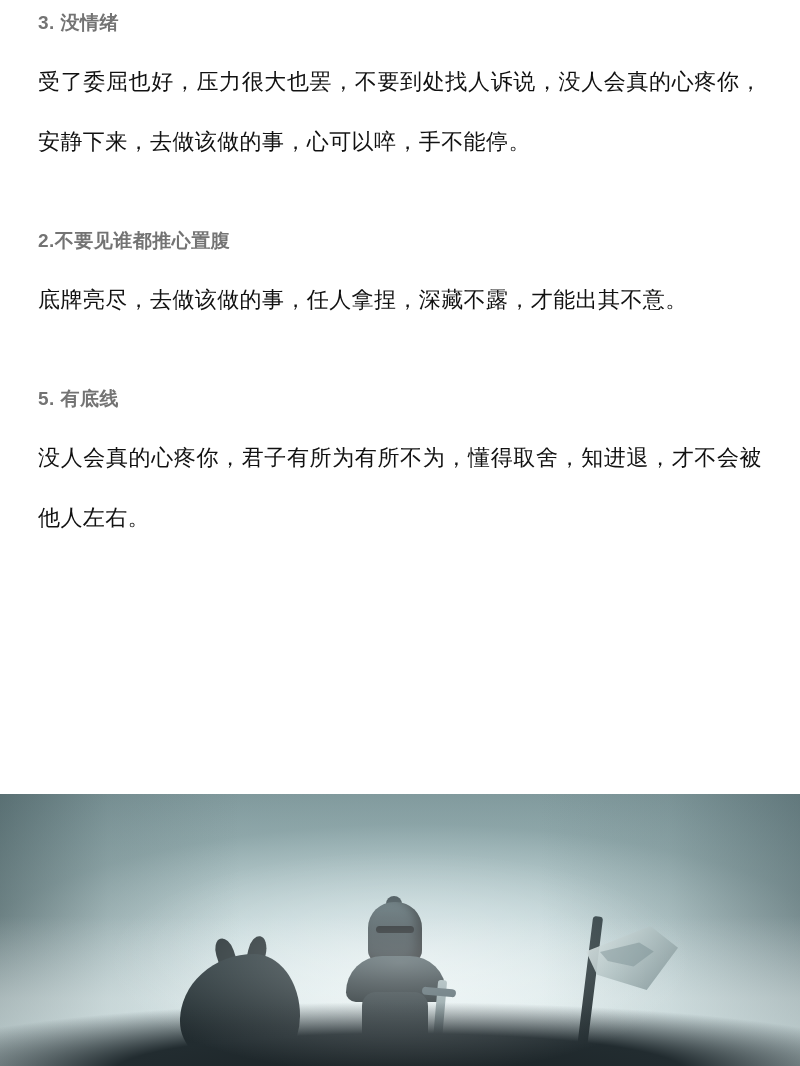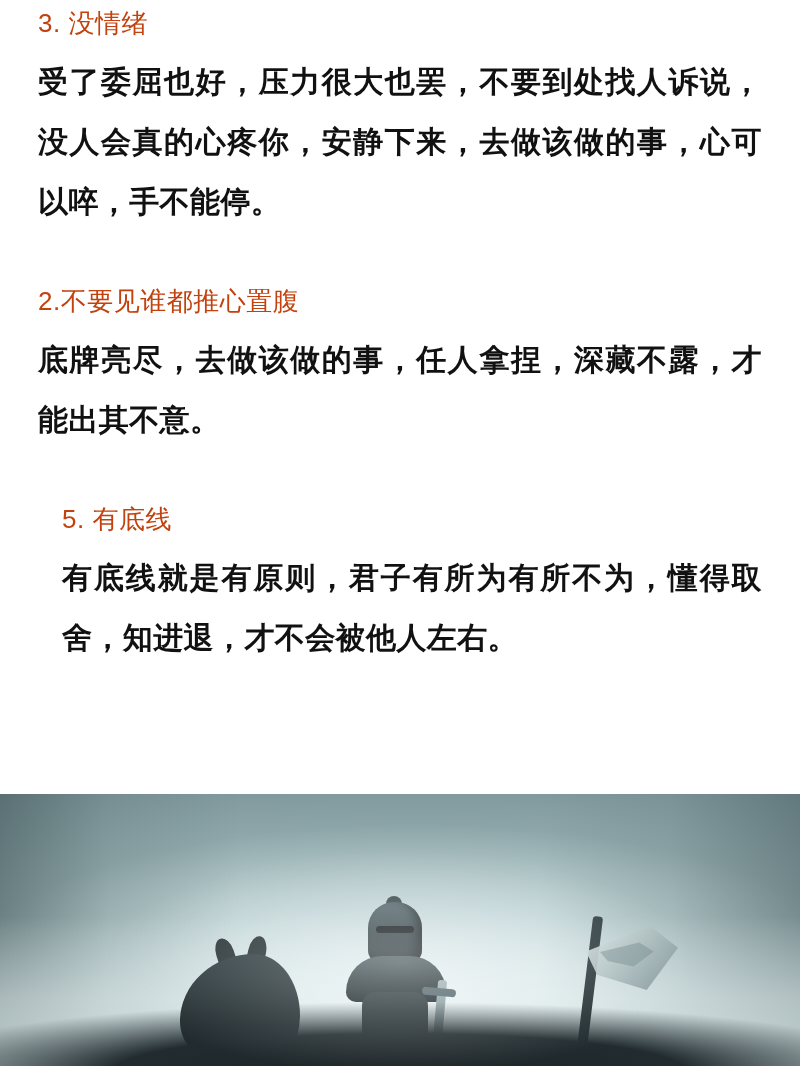--- a/index.html
+++ b/index.html
@@ -29,39 +29,38 @@
     padding: 0 38px;
     box-sizing: border-box;
     flex: 0 0 auto;
   }
 
   .section {
     margin: 0 0 46px 0;
   }
   .section:last-child {
     margin-bottom: 0;
-    margin-left: 24px;
   }
 
   .heading {
-    font-size: 26px;
+    font-size: 19px;
     line-height: 46px;
     letter-spacing: 0.5px;
-    color: #c2410c;
+    color: #737373;
     margin: 0 0 6px 0;
-    font-weight: 400;
+    font-weight: 700;
   }
 
   .body-text {
-    font-size: 30px;
+    font-size: 22px;
     line-height: 60px;
     letter-spacing: 0.4px;
     color: #111111;
     margin: 0;
-    font-weight: 700;
+    font-weight: 400;
     text-align: justify;
     text-justify: inter-ideograph;
   }
 
   .first-section {
     padding-top: 0;
   }
   .first-section .heading {
     margin-top: 0;
   }
@@ -254,21 +253,21 @@
       <p class="body-text">受了委屈也好，压力很大也罢，不要到处找人诉说，没人会真的心疼你，安静下来，去做该做的事，心可以啐，手不能停。</p>
     </div>
 
     <div class="section">
       <div class="heading">2.不要见谁都推心置腹</div>
       <p class="body-text">底牌亮尽，去做该做的事，任人拿捏，深藏不露，才能出其不意。</p>
     </div>
 
     <div class="section">
       <div class="heading">5. 有底线</div>
-      <p class="body-text">有底线就是有原则，君子有所为有所不为，懂得取舍，知进退，才不会被他人左右。</p>
+      <p class="body-text">没人会真的心疼你，君子有所为有所不为，懂得取舍，知进退，才不会被他人左右。</p>
     </div>
 
   </div>
 
   <div class="image-block">
     <div class="sky"></div>
     <div class="vignette-left"></div>
     <div class="vignette-right"></div>
     <div class="fog"></div>
 

